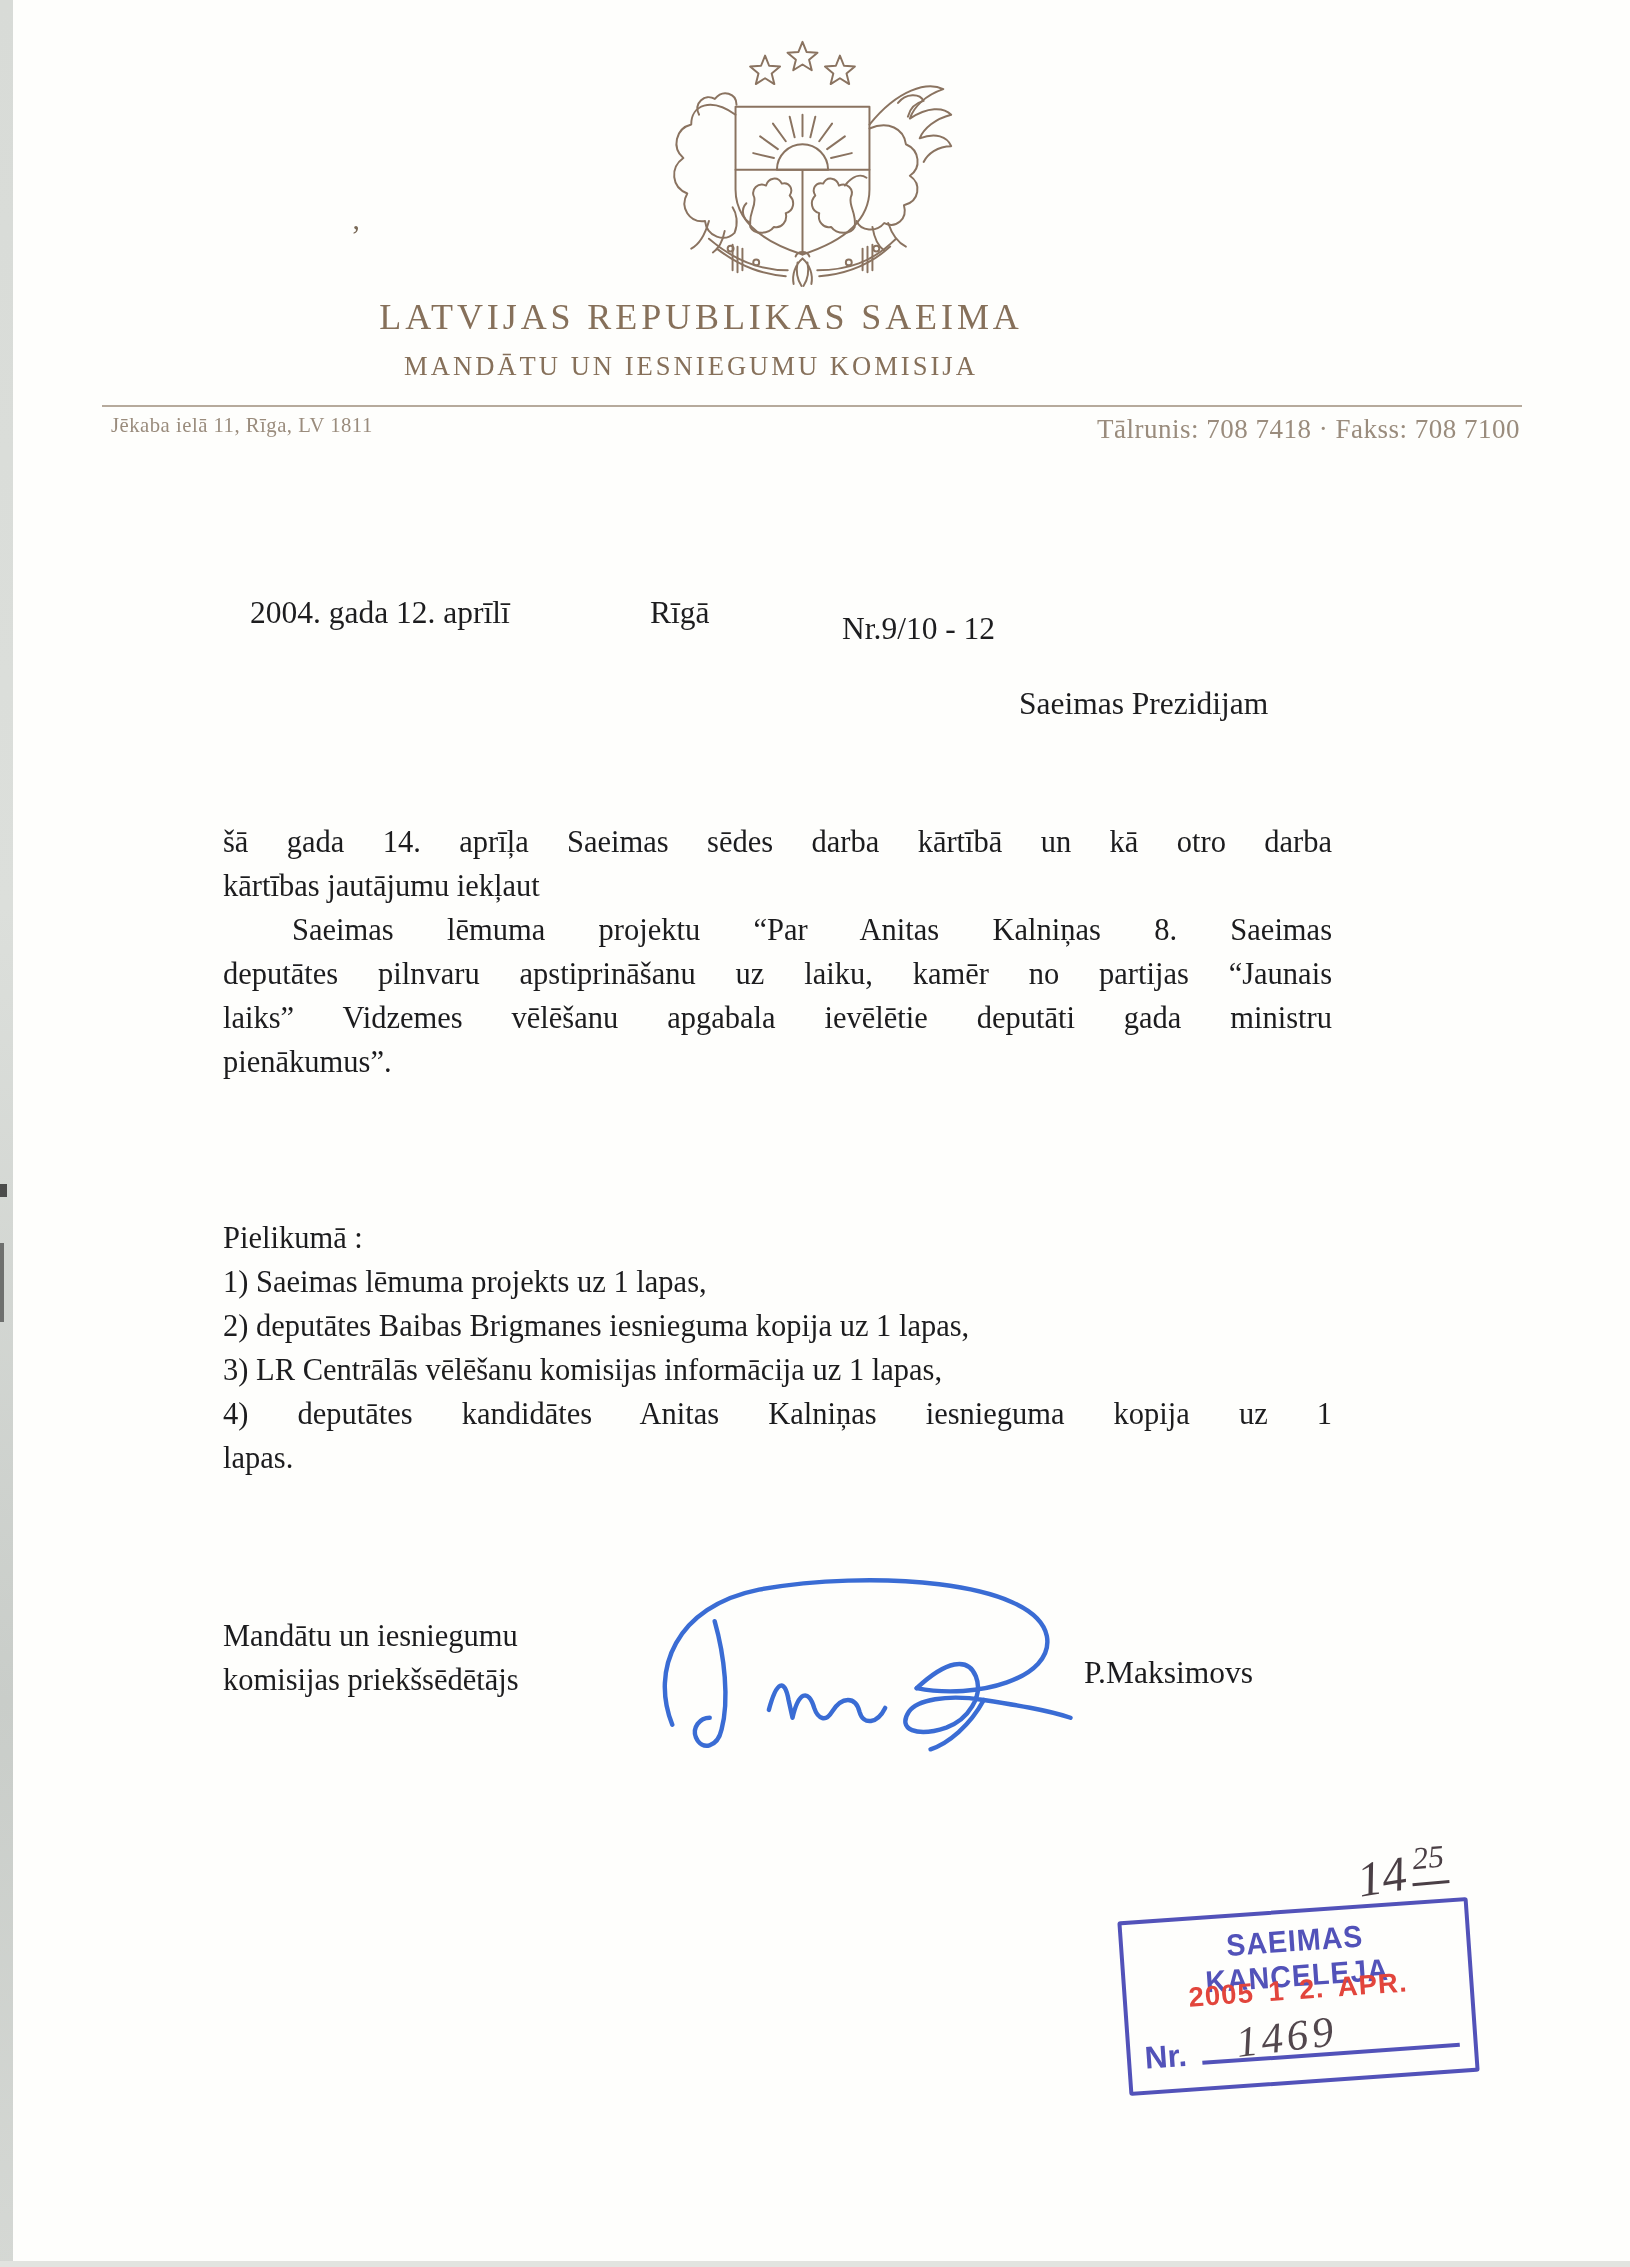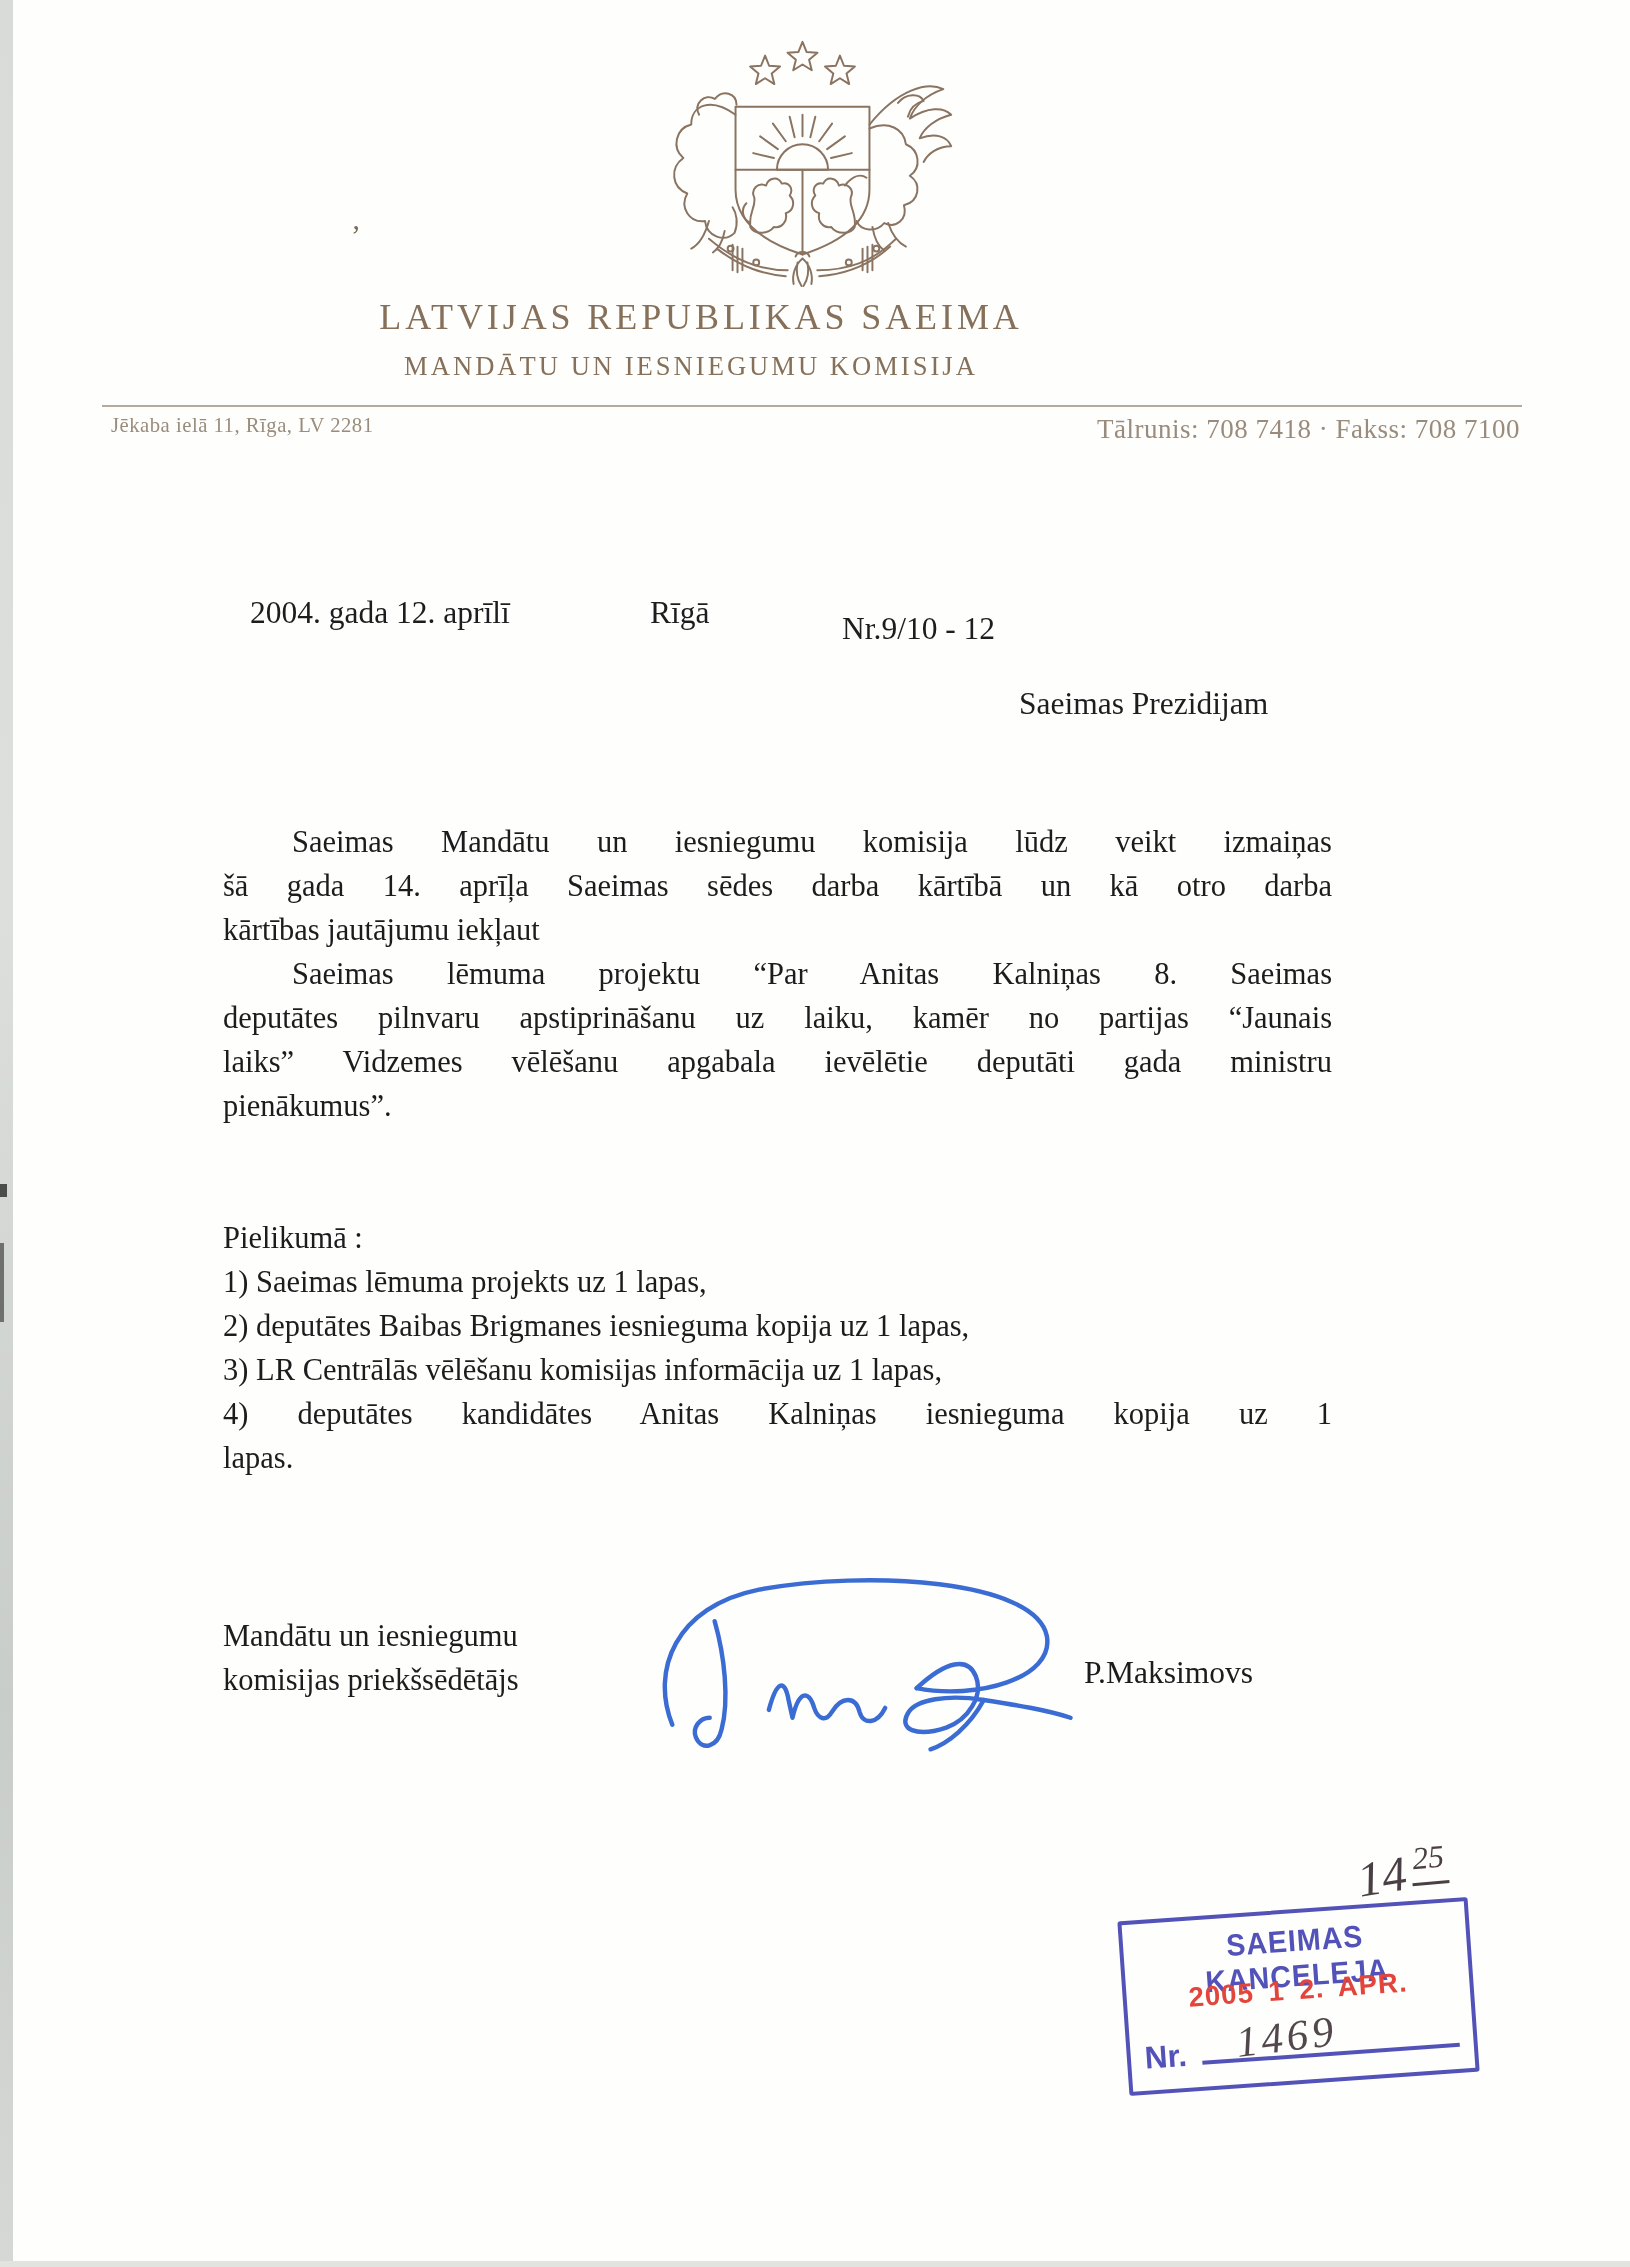--- a/index.html
+++ b/index.html
@@ -126,30 +126,29 @@
       <circle cx="92" cy="222" r="3"></circle>
         <circle cx="118" cy="236" r="3"></circle>
       <circle cx="212" cy="236" r="3"></circle>
         <circle cx="240" cy="222" r="3"></circle>
     </g>
   </svg>
 
   <div class="org-title">LATVIJAS REPUBLIKAS SAEIMA</div>
   <div class="committee">MANDĀTU UN IESNIEGUMU KOMISIJA</div>
   <div class="head-rule"></div>
-  <div class="address">Jēkaba ielā 11, Rīga, LV 2281</div>
+  <div class="address">Jēkaba ielā 11, Rīga, LV 1811</div>
   <div class="contacts">Tālrunis: 708 7418 · Fakss: 708 7100</div>
 
   <div class="ref-date">2004. gada 12. aprīlī</div>
   <div class="ref-place">Rīgā</div>
   <div class="ref-number">Nr.9/10 - 12</div>
   <div class="recipient">Saeimas Prezidijam</div>
 
   <div class="bodyblock">
-    <div class="jline ind">Saeimas Mandātu un iesniegumu komisija lūdz veikt izmaiņas</div>
     <div class="jline">šā gada 14. aprīļa Saeimas sēdes darba kārtībā un kā otro darba</div>
     <div class="lline">kārtības jautājumu iekļaut</div>
     <div class="jline ind">Saeimas lēmuma projektu “Par Anitas Kalniņas 8. Saeimas</div>
     <div class="jline">deputātes pilnvaru apstiprināšanu uz laiku, kamēr no partijas “Jaunais</div>
     <div class="jline">laiks” Vidzemes vēlēšanu apgabala ievēlētie deputāti gada ministru</div>
     <div class="lline">pienākumus”.</div>
   </div>
 
   <div class="attachments">
     <div class="lline">Pielikumā :</div>

